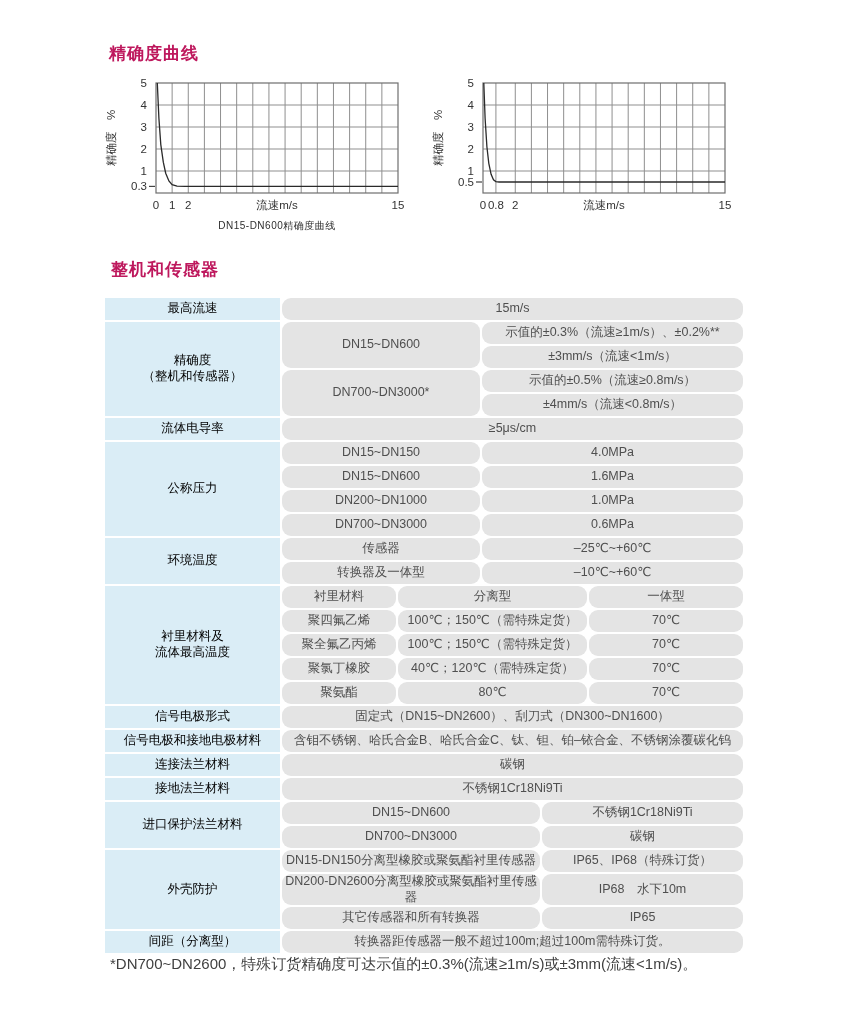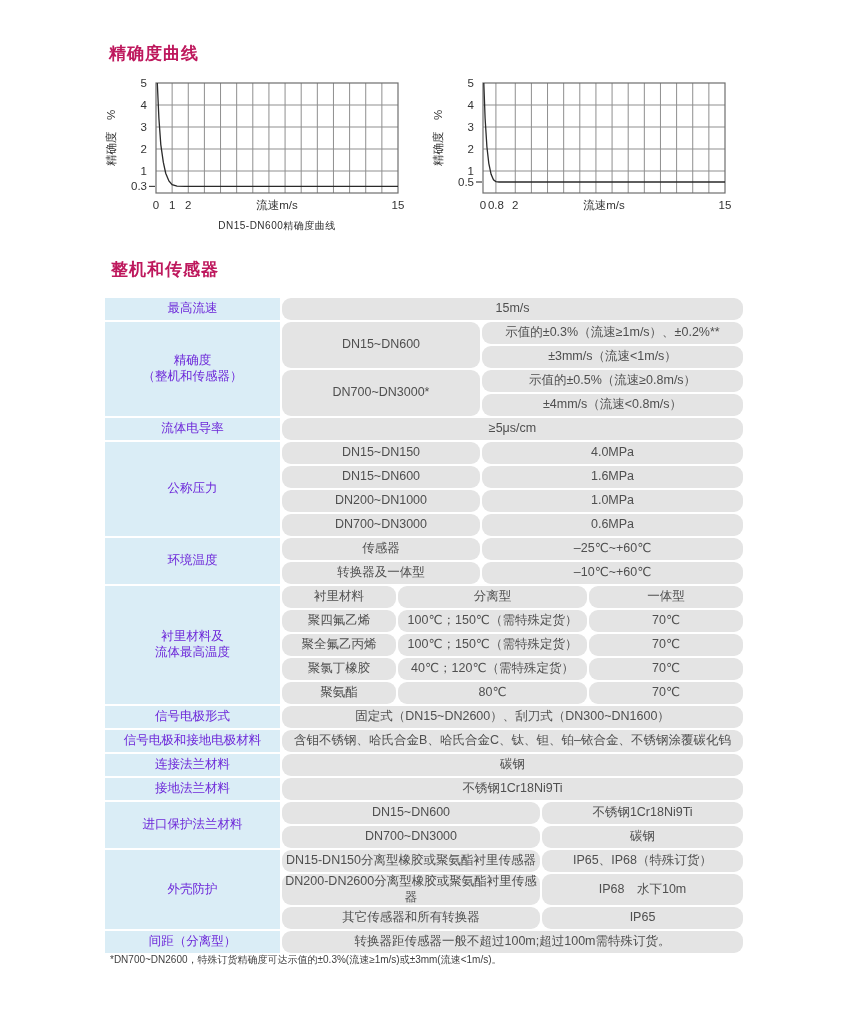--- a/index.html
+++ b/index.html
@@ -29,25 +29,25 @@
   #ctitle1{left:437px;}
   table.spec{
     position:absolute;left:103px;top:296px;width:642px;
     border-collapse:separate;border-spacing:2px;table-layout:fixed;
   }
   table.spec td{
     height:22px;text-align:center;vertical-align:middle;
     font-size:12.5px;line-height:1.25;padding:0 3px;
     white-space:pre-line;overflow:hidden;
   }
-  td.h{background:var(--blue);color:#6d28d9;}
+  td.h{background:var(--blue);color:#000000;}
   td.d{background:var(--gray);color:#4f4f4f;border-radius:9px;}
   .footnotes{
     position:absolute;left:110px;top:952px;
-    font-size:10px;color:#3f3f3f;line-height:1.55;
+    font-size:15px;color:#3f3f3f;line-height:1.55;
   }
   .chart-svg text{font-family:"Liberation Sans","DejaVu Sans",sans-serif;fill:#333333;font-size:11.5px;}
 </style>
 </head>
 <body>
 
 <div class="page">
 
   <div class="sec-title" id="sec1">精确度曲线</div>
 

